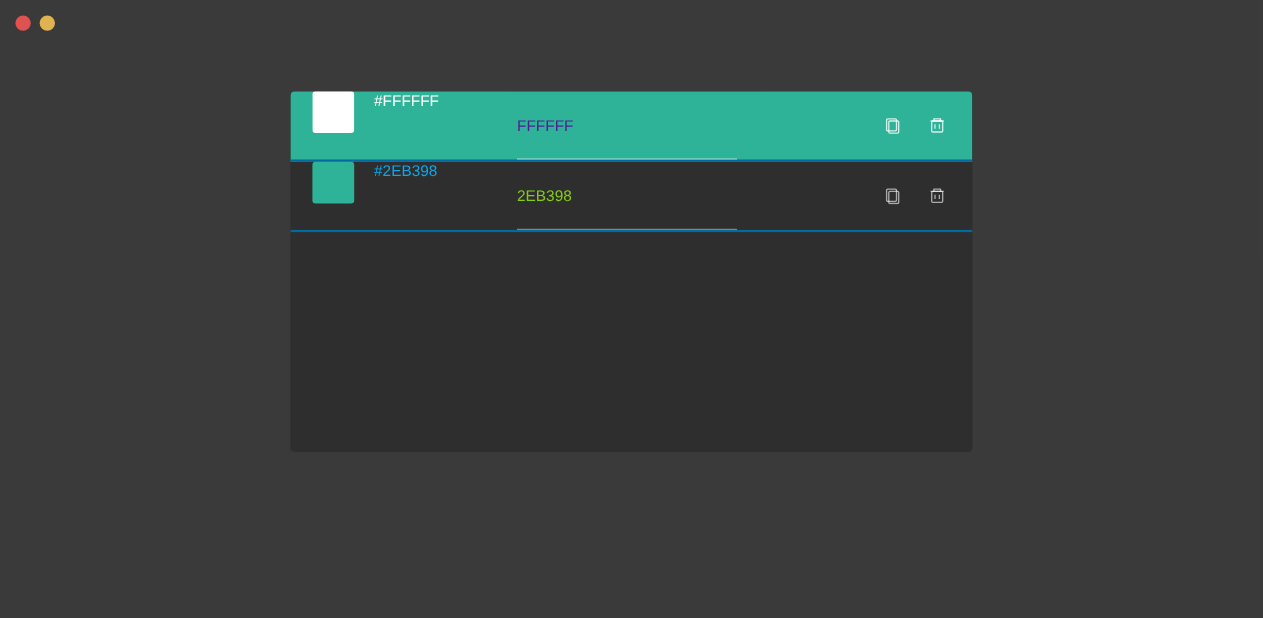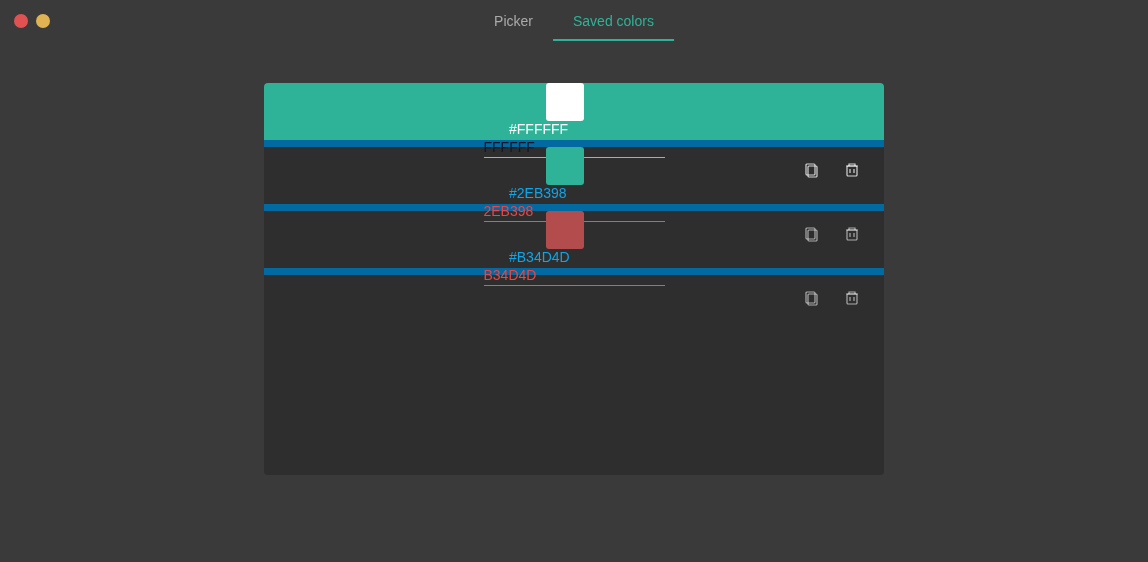--- a/index.html
+++ b/index.html
@@ -83,26 +83,24 @@
     .panel {
       width: 620px;
       background: #2e2e2e;
       border-radius: 4px;
       overflow: hidden;
     }
 
     
     .color-row {
       display: flex;
-      align-items: center;
       height: 64px;
       padding: 0 20px;
-      border-bottom: 7px solid #0369a1;
-      position: relative;
-      flex-direction: column;
+      border-bottom: 2px solid #0369a1;
+      position: relative;
     }
 
     .color-row.active-row {
       background: #2EB398;
     }
 
     .color-swatch {
       width: 38px;
       height: 38px;
       border-radius: 3px;
@@ -119,30 +117,30 @@
 
     .color-row.active-row .color-hex-label {
       color: #ffffff;
     }
 
     .color-name-input {
       flex: 1;
       background: transparent;
       border: none;
       border-bottom: 1px solid rgba(255,255,255,0.4);
-      color: #ef4444;
+      color: #84cc16;
       font-size: 14px;
       padding: 2px 0;
       outline: none;
       max-width: 200px;
     }
 
     .color-row.active-row .color-name-input {
       border-bottom-color: rgba(255,255,255,0.6);
-      color: #0f172a;
+      color: #4c1d95;
     }
 
     .row-actions {
       display: flex;
       align-items: center;
       gap: 16px;
       margin-left: auto;
     }
 
     .action-btn {
@@ -169,28 +167,20 @@
     }
   </style>
 </head>
 <body>
 
 <div class="titlebar">
   <div class="titlebar-buttons">
     <div class="titlebar-dot dot-red"></div>
     <div class="titlebar-dot dot-yellow"></div>
   </div>
-  <div class="titlebar-tabs">
-    <div class="tab">
-      <span>Picker</span>
-    </div>
-    <div class="tab active">
-      <span>Saved colors</span>
-    </div>
-  </div>
 </div>
 
 <div class="main">
   <div class="panel">
 
     <div class="color-row active-row">
       <div class="color-swatch" style="background:#FFFFFF; border: 1px solid rgba(255,255,255,0.3);"></div>
       <span class="color-hex-label">#FFFFFF</span>
       <input class="color-name-input" type="text" value="FFFFFF" style="">
       <div class="row-actions">
@@ -228,40 +218,18 @@
             <polyline points="2,4 14,4"></polyline>
             <path d="M5,4V2h6v2"></path>
             <rect x="3" y="4" width="10" height="10" rx="1"></rect>
             <line x1="6" y1="7" x2="6" y2="11"></line>
             <line x1="10" y1="7" x2="10" y2="11"></line>
           </svg>
         </button>
       </div>
     </div>
 
-    <div class="color-row">
-      <div class="color-swatch" style="background:#B34D4D;"></div>
-      <span class="color-hex-label">#B34D4D</span>
-      <input class="color-name-input" type="text" value="B34D4D" style="">
-      <div class="row-actions">
-        <button class="action-btn">
-          <svg class="icon-copy" viewBox="0 0 16 16" fill="currentColor">
-            <rect x="4" y="4" width="9" height="11" rx="1" ry="1" fill="none" stroke="currentColor" stroke-width="1.2"></rect>
-            <rect x="2" y="2" width="9" height="11" rx="1" ry="1" fill="none" stroke="currentColor" stroke-width="1.2"></rect>
-          </svg>
-        </button>
-        <button class="action-btn">
-          <svg class="icon-trash" viewBox="0 0 16 16" fill="none" stroke="currentColor" stroke-width="1.2">
-            <polyline points="2,4 14,4"></polyline>
-            <path d="M5,4V2h6v2"></path>
-            <rect x="3" y="4" width="10" height="10" rx="1"></rect>
-            <line x1="6" y1="7" x2="6" y2="11"></line>
-            <line x1="10" y1="7" x2="10" y2="11"></line>
-          </svg>
-        </button>
-      </div>
-    </div>
 
 
     <div style="height: 200px;"></div>
 
   </div>
 </div>
 
 </body></html>

